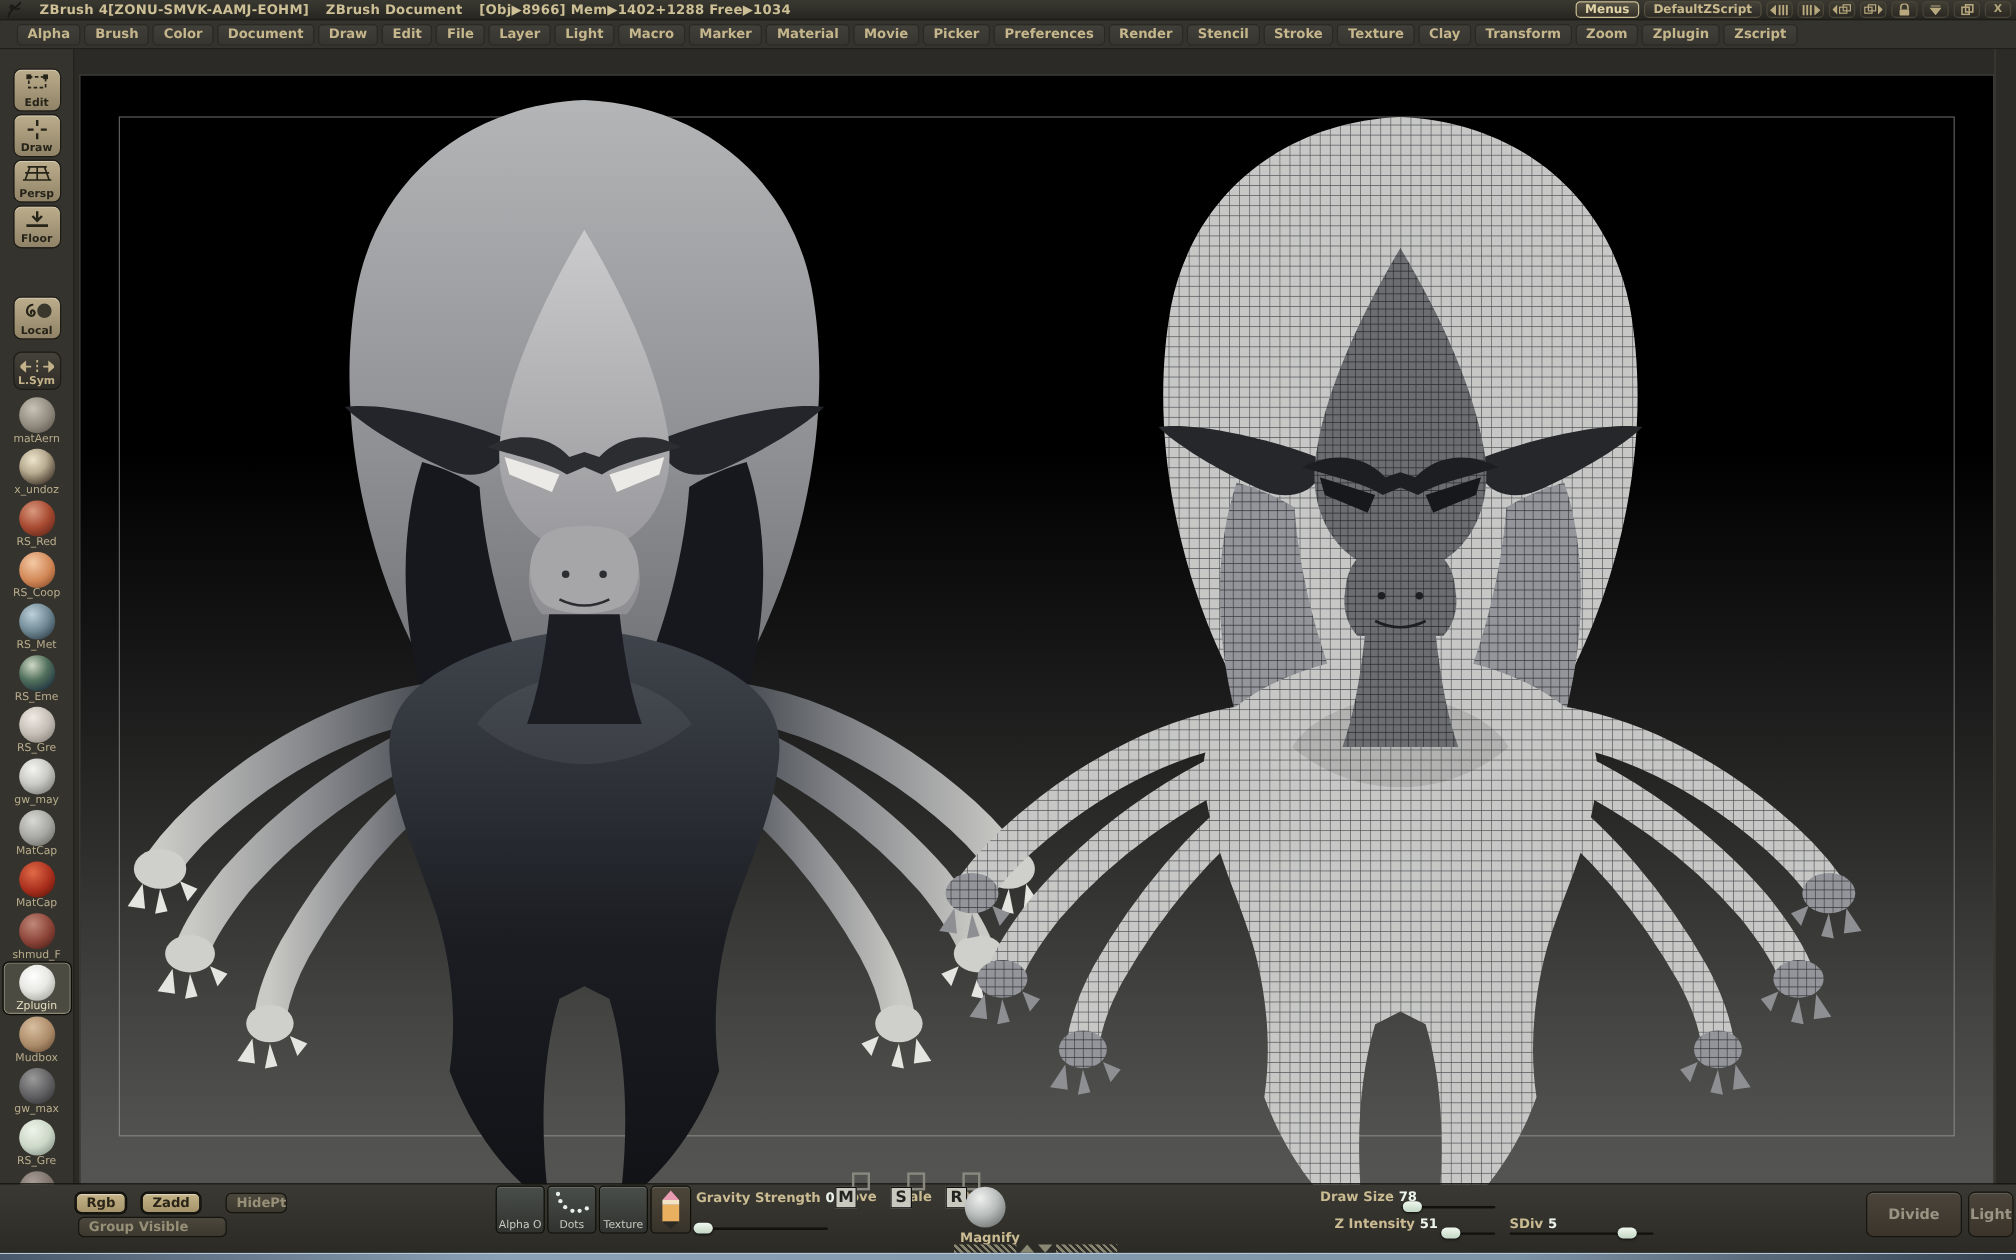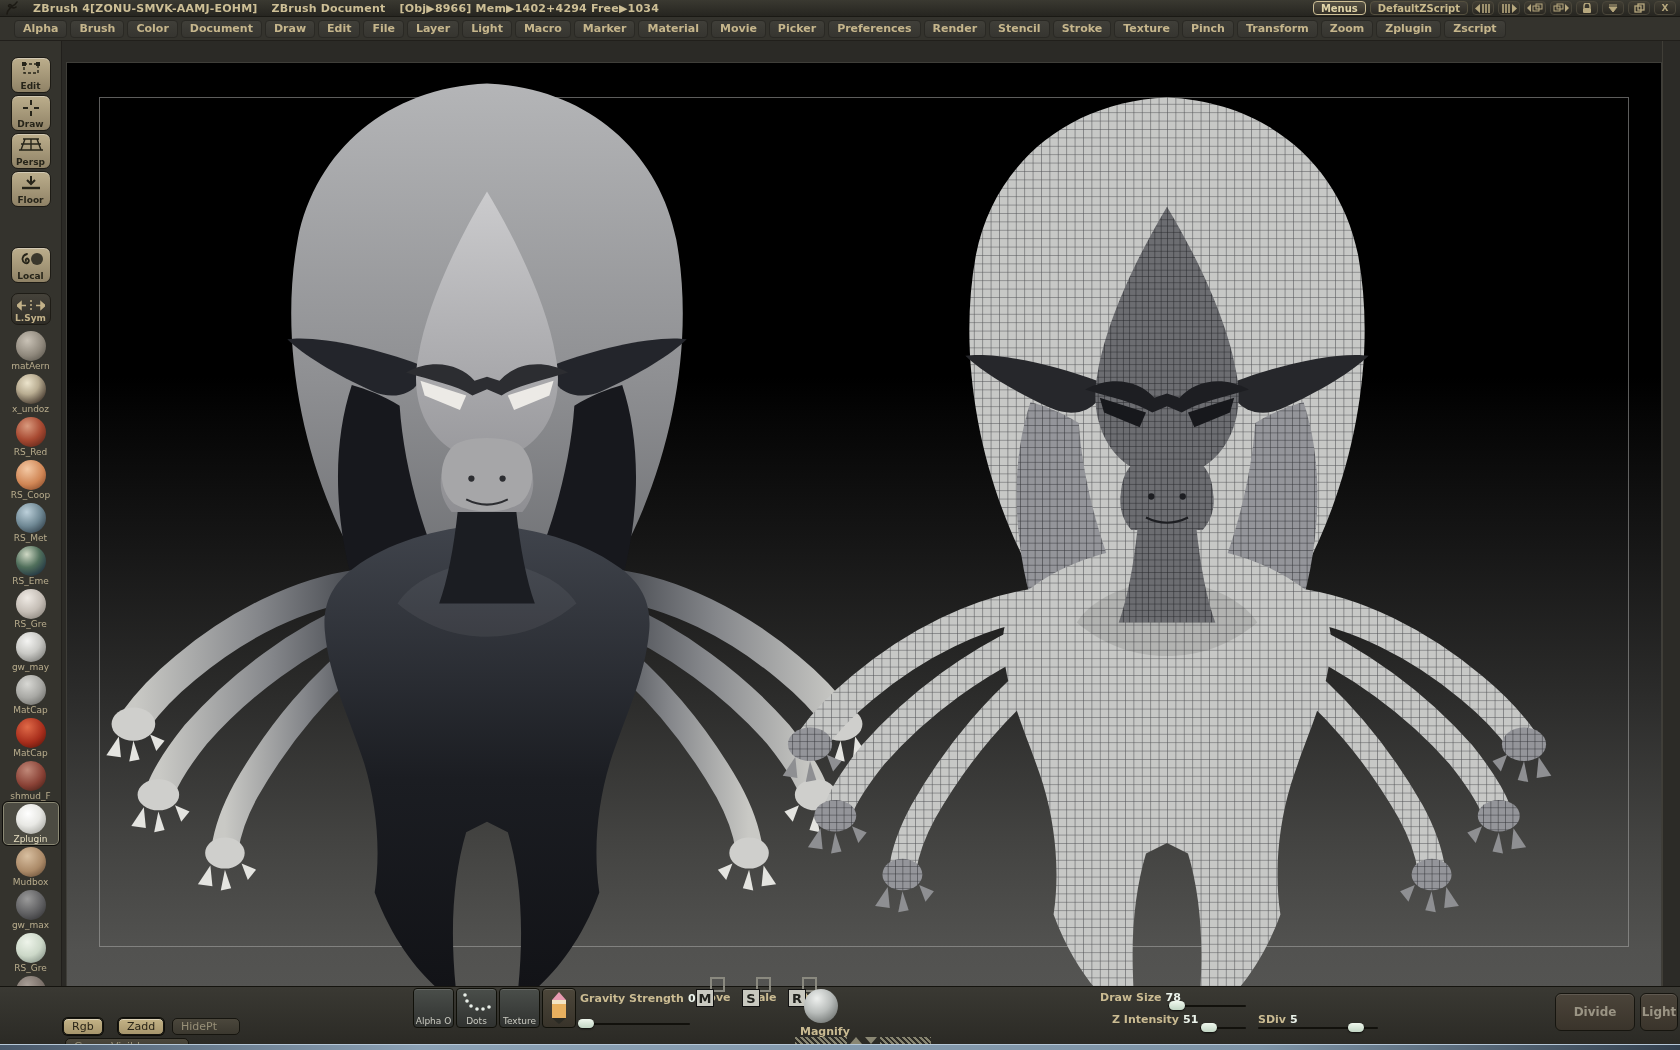--- a/index.html
+++ b/index.html
@@ -53,22 +53,22 @@
   .frame { position:absolute; left:32px; top:34px; width:1530px; height:850px;
     border:1px solid rgba(170,170,168,.55); }
   .models { position:absolute; left:0; top:0; }
   .right-strip { position:absolute; right:0; top:41px; width:18px; height:947px; background:#2c2b27;
     border-left:1px solid #403e37; }
 
   
   .tray { position:absolute; left:0; top:986px; width:1680px; height:58px;
     background:linear-gradient(#3a3933,#2b2a25); border-top:1px solid #15140f; }
   .tray .abs { position:absolute; }
-  .flatbtn { height:17px; border:1px solid #16150f; border-radius:5px; font-size:11px; font-weight:normal;
-    padding:0 8px; font-family:inherit; display:inline-flex; align-items:center;margin-top:24px; }
+  .flatbtn { height:17px; border:1px solid #16150f; border-radius:5px; font-size:11px; font-weight:bold;
+    padding:0 8px; font-family:inherit; display:inline-flex; align-items:center; }
   .flatbtn.on { background:linear-gradient(#c4b386,#a6956c); color:#2a2517;
     box-shadow:inset 0 1px 0 rgba(255,255,255,.4), 0 0 0 1px #0e0d08; }
   .flatbtn.off { background:linear-gradient(#4b473c,#3b382f); color:#978f77; }
   .bigbtn { border:1px solid #16150f; border-radius:6px; background:linear-gradient(#4b443a,#3a342b);
     color:#9a9484; font-size:12px; font-weight:bold; font-family:inherit;
     box-shadow:inset 0 1px 0 rgba(255,255,255,.12); }
   .sqbtn { width:41px; height:40px; border:1px solid #101009; border-radius:4px; position:relative;
     background:linear-gradient(#4a4e4a,#303230); box-shadow:inset 0 1px 0 rgba(255,255,255,.15);text-decoration:underline; }
   .sqbtn .sqlabel { position:absolute; left:0; right:0; bottom:1px; text-align:center;
     font-size:9px; color:#c9c9c0; }
@@ -107,21 +107,21 @@
 <div class="app">
 
   <div class="titlebar">
     <span class="logo">
       <svg width="15" height="15" viewBox="0 0 15 15">
           <path d="M3,13 C3,9 6,8 7,6 C8,4 6,3 5,4 C4,5 5,6 6,6 M7,6 C9,5 12,3 13,1 M7,6 C9,7 11,7 12,6" stroke="#1c1a14" stroke-width="1.6" fill="none" stroke-linecap="round"></path>
         </svg>
     </span>
     <span class="ttxt">ZBrush 4[ZONU-SMVK-AAMJ-EOHM]</span>
     <span class="ttxt">ZBrush Document</span>
-    <span class="ttxt">[Obj▶8966] Mem▶1402+4294 Free▶1034</span>
+    <span class="ttxt">[Obj▶8966] Mem▶1402+1288 Free▶1034</span>
     <div class="tb-right">
       <button class="tbbtn active">Menus</button>
       <button class="tbbtn">DefaultZScript</button>
       <span class="winbtn">
         <svg width="16" height="9" viewBox="0 0 16 9">
             <path d="M5,0 L0,4.5 L5,9 Z" fill="#b7a87e"></path>
             <path d="M8,0 V9 M11,0 V9 M14,0 V9" stroke="#b7a87e" stroke-width="1.6"></path>
           </svg>
         </span>
       <span class="winbtn">
@@ -179,21 +179,21 @@
       <button class="menu-item">Macro</button>
       <button class="menu-item">Marker</button>
       <button class="menu-item">Material</button>
       <button class="menu-item">Movie</button>
       <button class="menu-item">Picker</button>
       <button class="menu-item">Preferences</button>
       <button class="menu-item">Render</button>
       <button class="menu-item">Stencil</button>
       <button class="menu-item">Stroke</button>
       <button class="menu-item">Texture</button>
-      <button class="menu-item">Pinch</button>
+      <button class="menu-item">Clay</button>
       <button class="menu-item">Transform</button>
       <button class="menu-item">Zoom</button>
       <button class="menu-item">Zplugin</button>
       <button class="menu-item">Zscript</button>
     </div>
 
   <div class="sidebar">
     <div style="height:14px"></div>
     <div class="toolbtn">
       <svg width="20" height="18" viewBox="0 0 20 18">
@@ -420,21 +420,21 @@
       </defs>
       <use href="#alien" transform="translate(420,10) scale(1.04)" style="--hood:url(#gHood); --shade:#17181d; --ear:#23252b; --armL:url(#gArmL); --armR:url(#gArmR); --hand:#cfcfcc; --claw:#e4e4e0; --body:url(#gBody); --neck:#1b1d22; --face:url(#gFace); --brow:#2c2d31; --eye:#eceae6; --muz:#a6a6a8; --chesthl:rgba(255,255,255,.06);"></use>
       <use href="#alien" transform="translate(1100,24) scale(1.05)" style="--hood:url(#wL); --shade:url(#wM); --ear:#26272b; --armL:url(#wL); --armR:url(#wL); --hand:url(#wM); --claw:#8e8f92; --body:url(#wL); --neck:url(#wD); --face:url(#wD); --brow:#1d1e22; --eye:#17181c; --muz:url(#wD); --chesthl:rgba(0,0,0,.10);"></use>
     </svg>
   </div>
   <div class="right-strip"></div>
 
   <div class="tray">
     <button class="flatbtn on abs" style="left:63px;top:7px">Rgb</button>
     <button class="flatbtn on abs" style="left:118px;top:7px">Zadd</button>
-    <button class="flatbtn off abs" style="left:172px;top:7px;width:68px">HidePt</button>
+    <button class="flatbtn off abs" style="left:188px;top:7px;width:51px">HidePt</button>
     <button class="flatbtn off abs" style="left:65px;top:27px;width:124px">Group Visible</button>
 
     <div class="sqbtn abs" style="left:413px;top:1px">
       <span class="sqlabel">Alpha O</span>
     </div>
     <div class="sqbtn abs" style="left:456px;top:1px">
       <svg width="30" height="22" viewBox="0 0 30 22" style="position:absolute;left:5px;top:3px">
           <g fill="#e8eee8">
             <circle cx="3" cy="3" r="1.8"></circle>
             <circle cx="5" cy="9" r="1.8"></circle>

